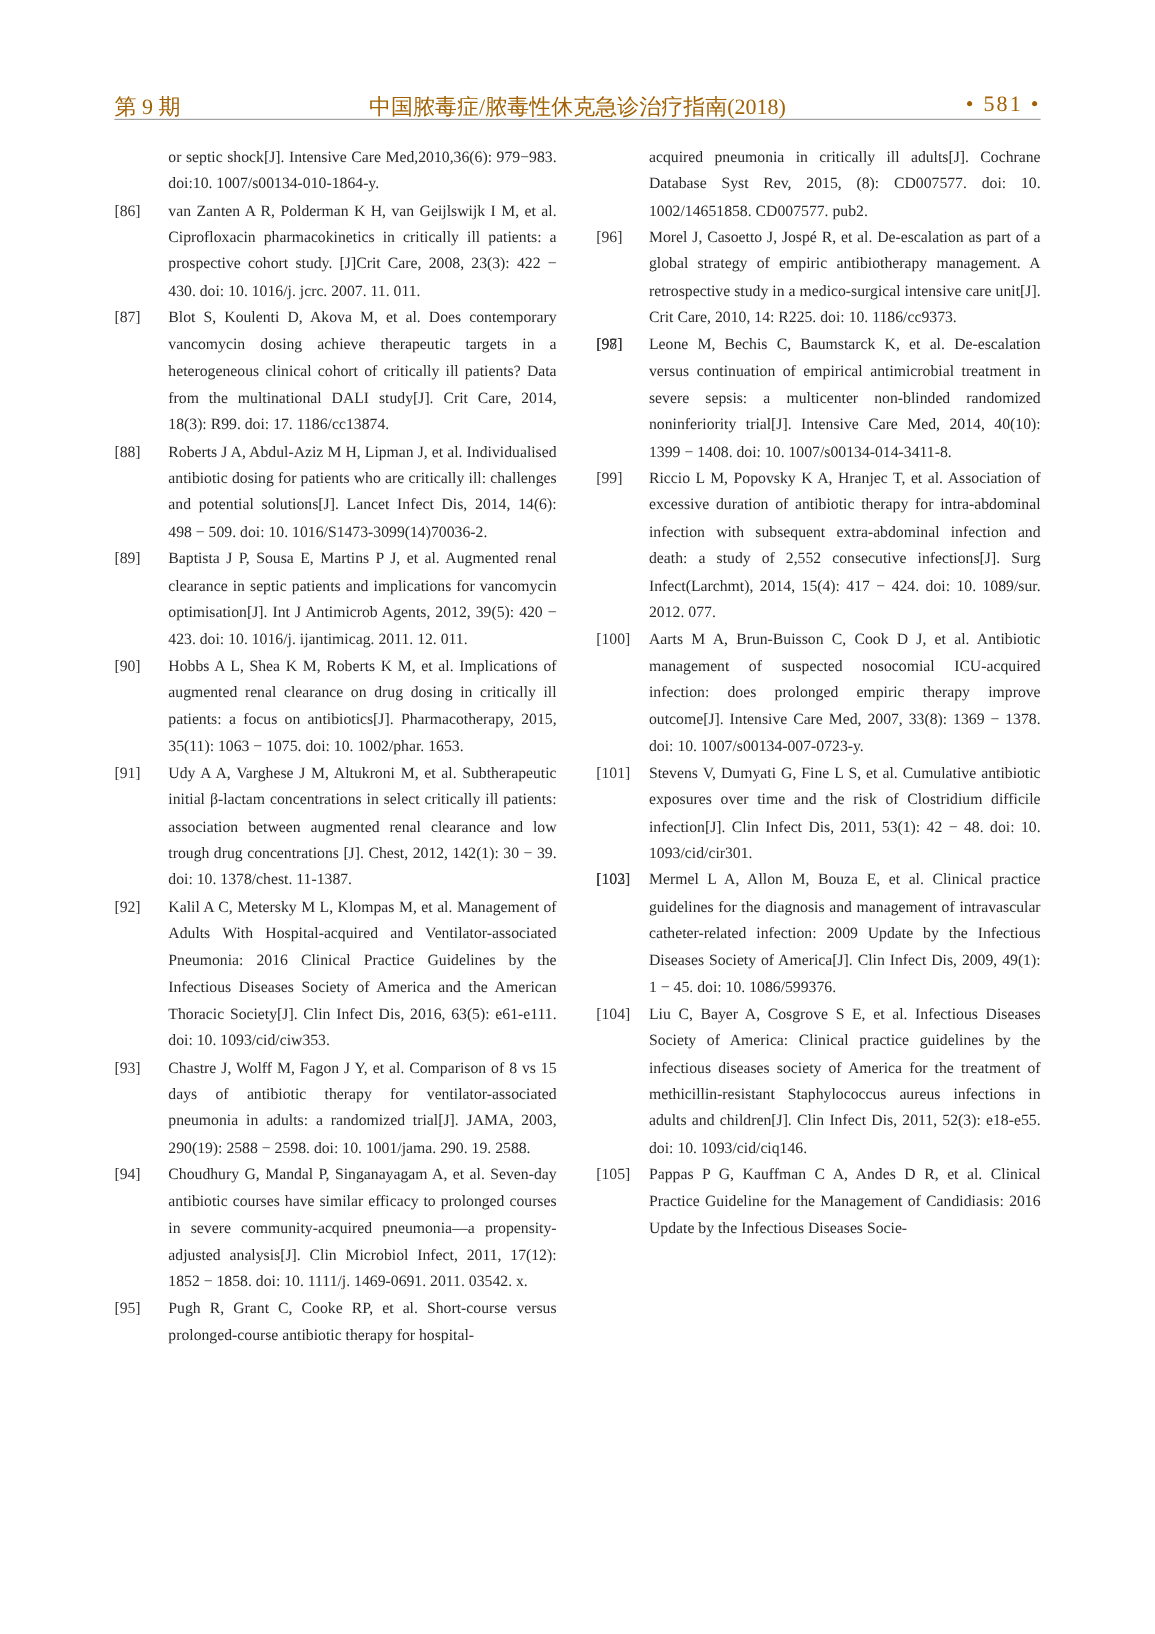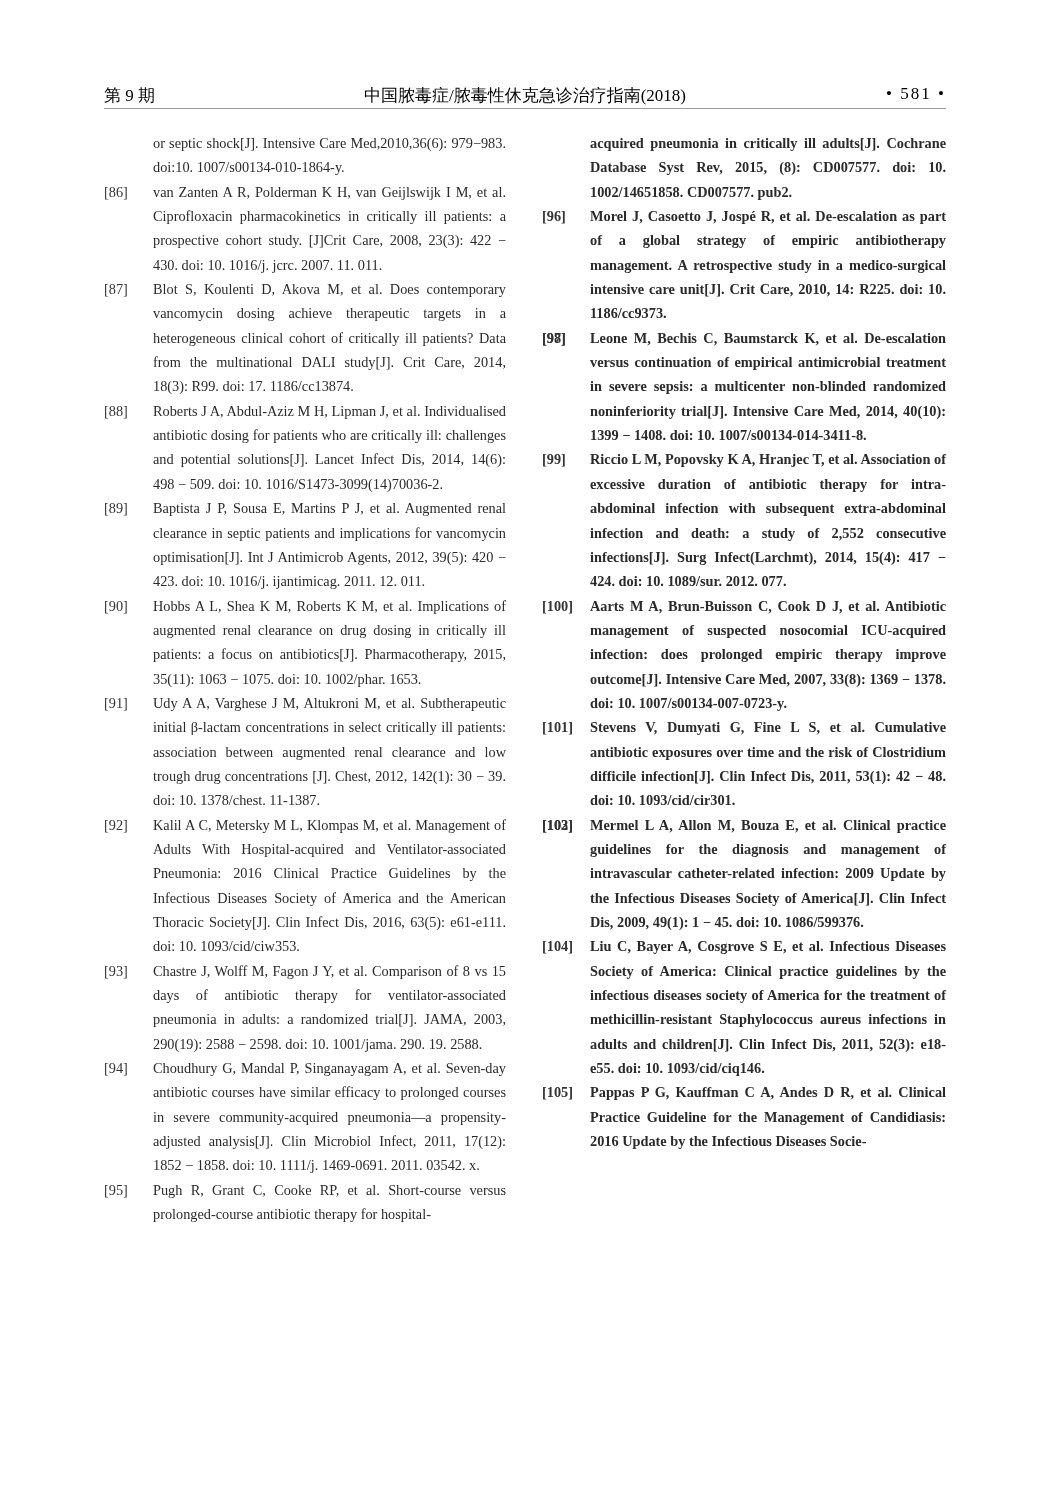--- a/index.html
+++ b/index.html
@@ -3,35 +3,35 @@
 <meta charset="utf-8">
 <style>
   html, body { margin: 0; padding: 0; background: #ffffff; }
   body {
     width: 1050px; height: 1485px; position: relative; overflow: hidden;
     font-family: "Liberation Serif", "DejaVu Serif", serif;
     color: #2a2a2a;
   }
   .header {
     position: absolute; left: 104px; top: 80px; width: 842px; height: 28px;
-    font-size: 17px; color: #000000;
+    font-size: 20px; color: #a16207;
   }
   .header .left { position: absolute; left: 0; top: 4px; }
   .header .center { position: absolute; left: 0; right: 0; top: 4px; text-align: center; }
   .header .right { position: absolute; right: 0; top: 4px; letter-spacing: 2px; }
   .rule {
     position: absolute; left: 104px; top: 108px; width: 842px; height: 0;
     border-top: 1.6px solid #9a9a9a;
   }
   .col {
     position: absolute; top: 131px;
     font-size: 14.3px; line-height: 24.35px;
   }
   .col.left { left: 104px; width: 402px; }
-  .col.right { left: 542px; width: 404px; font-weight: bold; }
+  .col.right { left: 542px; width: 404px; }
   .ref { position: relative; padding-left: 49px; text-align: justify; text-align-last: left; }
   .col.right .ref { padding-left: 48px; }
   .ref .num {
     position: absolute; left: 0; top: 0; color: #333;
   }
   .ref .txt { display: block; word-break: break-word; hyphens: none; }
 </style>
 </head>
 <body>
 

